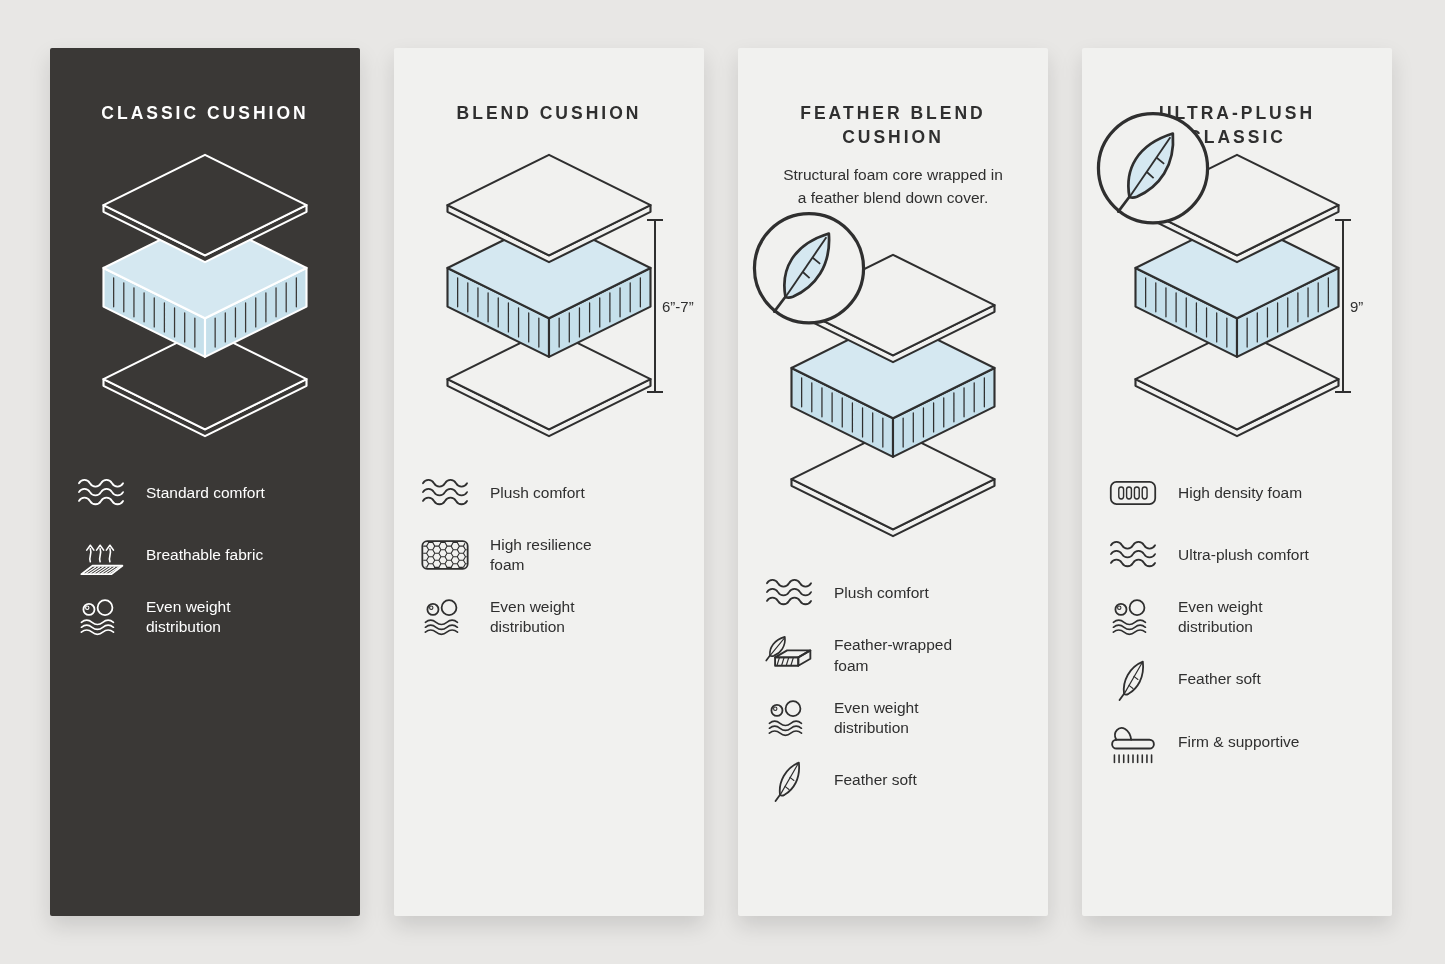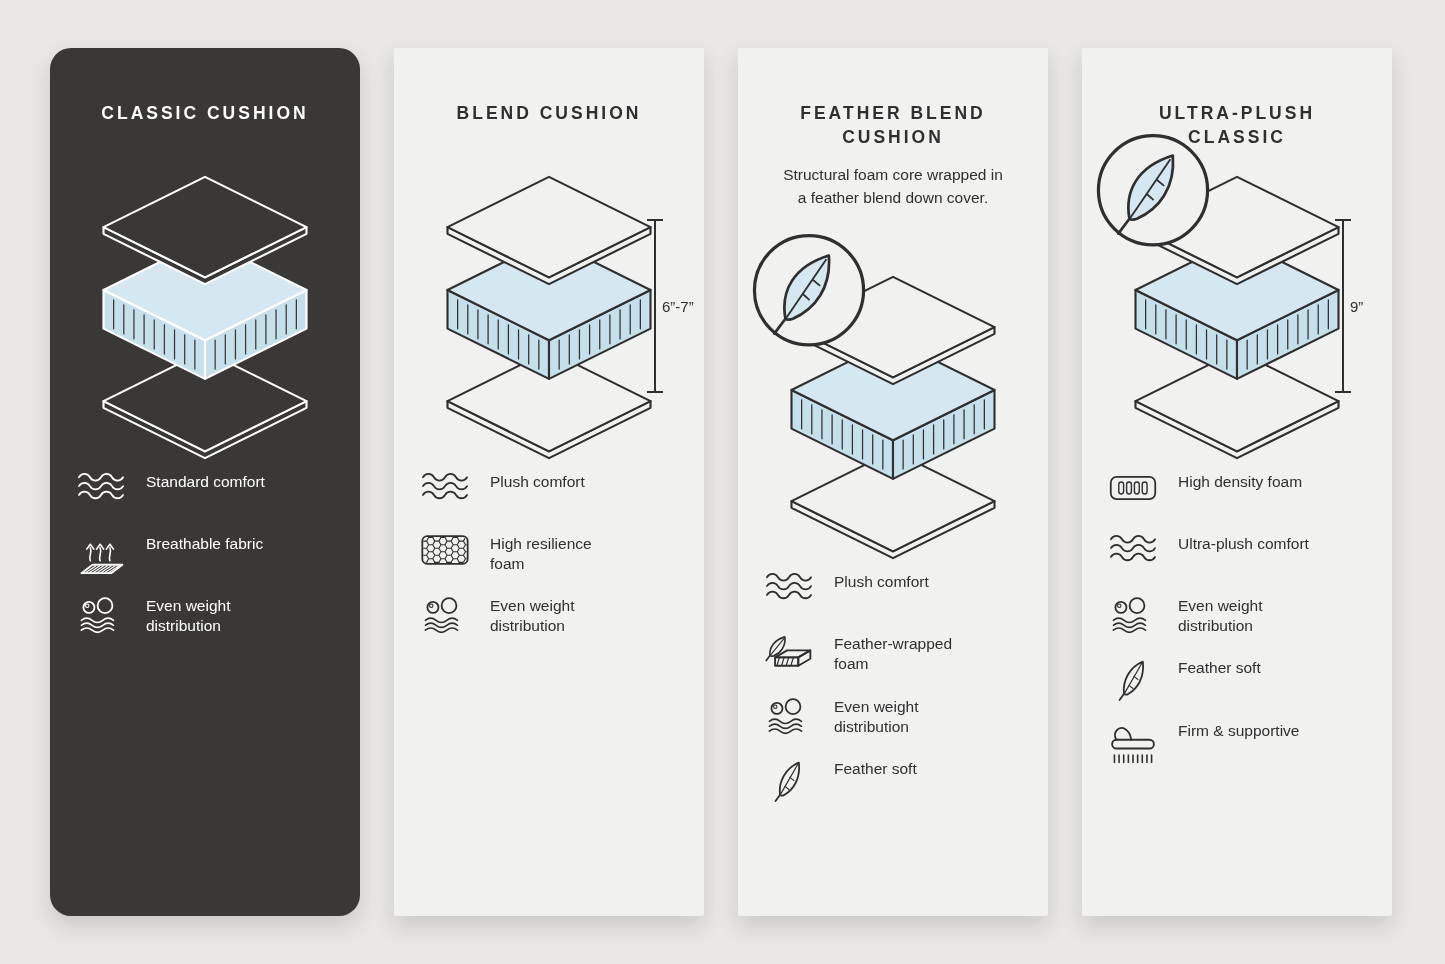--- a/index.html
+++ b/index.html
@@ -23,21 +23,20 @@
     box-shadow: 0 10px 22px rgba(0,0,0,.13);
     display:flex;
     flex-direction:column;
     align-items:center;
     padding:54px 24px 36px;
     border-radius:2px;
   }
   .card.dark {
     background: var(--card-dark-bg, #3a3836);
     color: var(--ink-on-dark, #ffffff);
-    border-radius: 21px;
     --ink: var(--ink-on-dark, #ffffff);
     --slab: var(--card-dark-bg, #3a3836);
     --hatch: var(--card-dark-bg, #3a3836);
   }
   .title {
     font-size:17.5px;
     font-weight:bold;
     letter-spacing:3px;
     text-align:center;
     line-height:1.35;
@@ -50,21 +49,21 @@
     line-height:1.48;
     text-align:center;
     white-space:pre-line;
     min-height:86px;
   }
   .diagram-row {
     position:relative;
     width:100%;
     height:312px;
     display:flex;
-    align-items:flex-end;
+    align-items:flex-start;
     justify-content:center;
   }
   .cushion-wrap { position:relative; width:232px; height:290px; }
   .cushion-svg { width:232px; height:290px; display:block; overflow:visible; }
   .badge-svg {
     position:absolute;
     width:124px; height:124px;
     left:-30px; top:-40px;
     overflow:visible;
   }
@@ -86,21 +85,21 @@
   .dim-line::before { top:-1px; }
   .dim-line::after { bottom:-1px; }
   .dim-label { font-size:15px; white-space:nowrap; }
   .features {
     margin-top:10px;
     display:flex;
     flex-direction:column;
     gap:20px;
     width:262px;
   }
-  .feature { display:flex; align-items:flex-start; gap:18px; min-height:42px; }
+  .feature { display:flex; align-items:center; gap:18px; min-height:42px; }
   .f-icon {
     width:54px; flex:0 0 54px;
     display:flex; align-items:center; justify-content:center;
   }
   .f-icon svg { display:block; overflow:visible; }
   .f-label { font-size:15.5px; line-height:1.3; white-space:pre-line; }
 </style>
 </head>
 <body>
 

